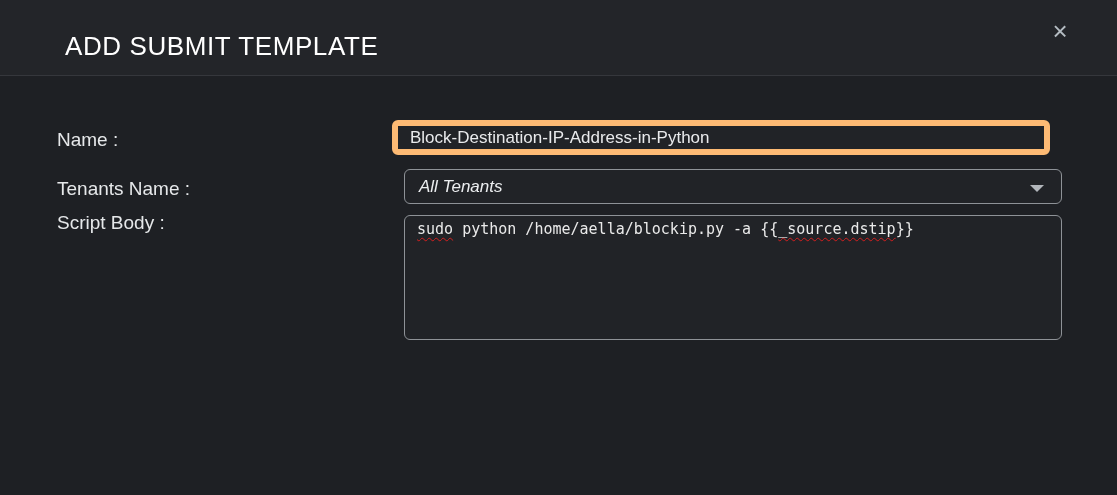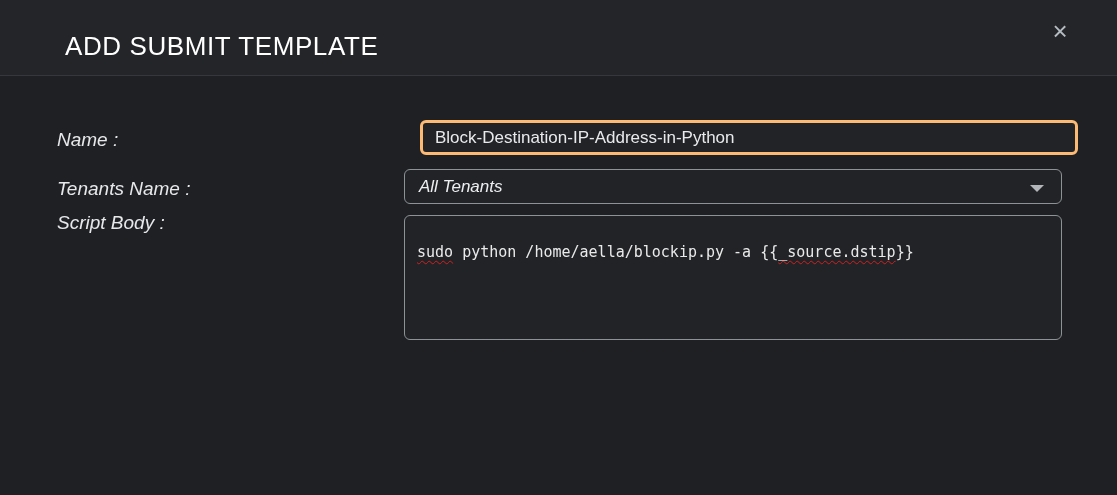--- a/index.html
+++ b/index.html
@@ -51,35 +51,34 @@
     padding: 0;
     font-family: "Liberation Sans", sans-serif;
   }
   
   .field-label {
     position: absolute;
     left: 57px;
     color: #e6e8ea;
     font-size: 19px;
     font-weight: 400;
-    font-style: italic;
   }
   .label-name   { top: 129px; }
   .label-tenant { top: 178px; }
   .label-script { top: 212px; }
 
   .text-input {
     position: absolute;
-    left: 420px;
+    left: 392px;
     top: 120px;
     width: 658px;
     height: 35px;
     box-sizing: border-box;
     background: #212327;
-    border: 3px solid #fdba74;
+    border: 6px solid #fdba74;
     border-radius: 6px;
     color: #e9eaec;
     font-size: 17px;
     padding: 0 12px;
     font-family: "Liberation Sans", sans-serif;
     outline: none;
   }
   .select-box {
     position: absolute;
     left: 404px;
@@ -110,21 +109,21 @@
   .script-area {
     position: absolute;
     left: 404px;
     top: 215px;
     width: 658px;
     height: 125px;
     box-sizing: border-box;
     background: #212327;
     border: 1px solid #8e9297;
     border-radius: 6px;
-    padding: 25px 12px;
+    padding: 2px 12px;
     color: #eaeaea;
     font-family: "DejaVu Sans Mono", "Liberation Mono", monospace;
     font-size: 15px;
     line-height: 22px;
     white-space: pre-wrap;
     cursor: text;
   }
   .misspelled {
     text-decoration: underline wavy #d21f1f 1px;
     text-underline-offset: 3px;

